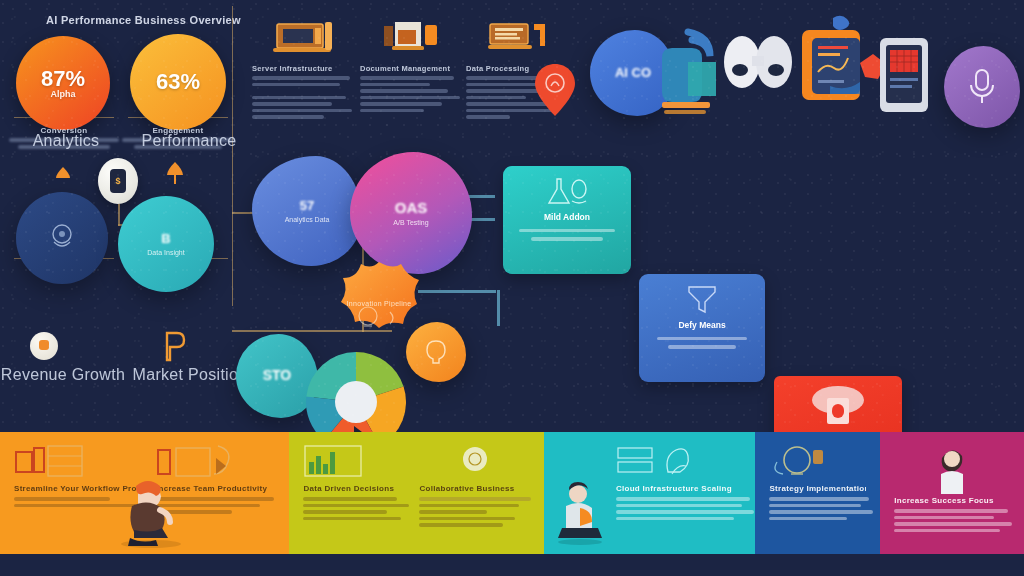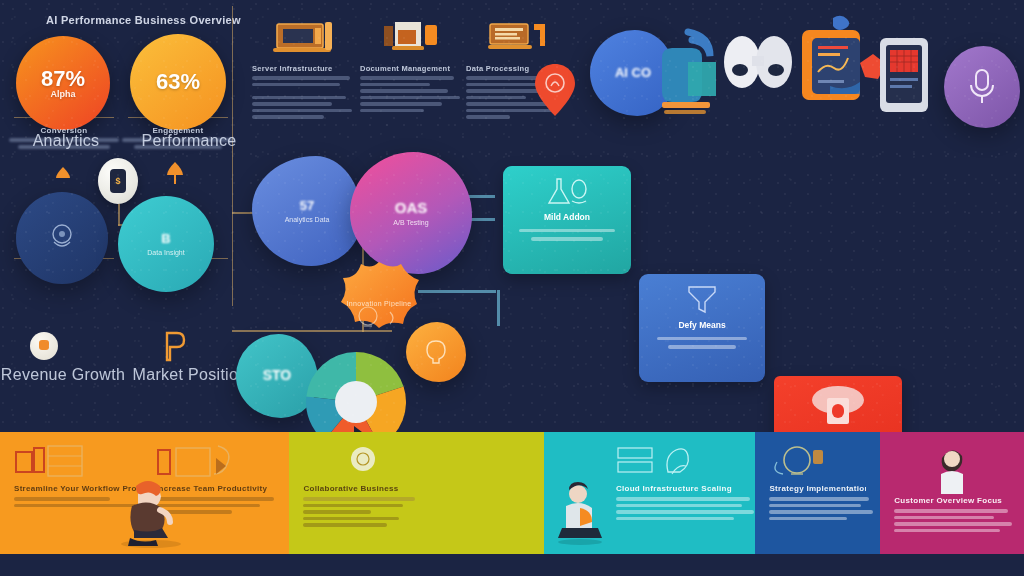--- a/index.html
+++ b/index.html
@@ -601,20 +601,36 @@
           <path d="M24 30 q16 -8 30 2 q6 14 -2 24 h-26 q-6 -12 -2 -26 z" fill="#5a3a30"></path>
           <path d="M26 54 q18 4 28 -2 l6 10 h-34 z" fill="#2b2a3a"></path>
           <path d="M22 62 q12 6 26 2 l2 6 h-30 z" fill="#1f2030"></path>
           <path d="M52 34 q10 4 10 12" stroke="#f2d5c2" stroke-width="6" fill="none" stroke-linecap="round"></path>
         </svg>
       </div>
     </div>
 
     <div class="band-seg dark-txt" style="width:255px; background:#c5c818;">
       <div style="display:flex; gap:10px;">
+        <div style="width:110px;">
+          <div class="bs-icon">
+            <svg width="86" height="34" viewBox="0 0 86 34">
+              <rect x="2" y="2" width="56" height="30" fill="none" stroke="#f2f6c8" stroke-width="1.3"></rect>
+              <rect x="6" y="18" width="5" height="12" fill="#2f8f4a"></rect>
+              <rect x="13" y="12" width="5" height="18" fill="#2f8f4a"></rect>
+              <rect x="20" y="20" width="5" height="10" fill="#2f8f4a"></rect>
+              <rect x="27" y="8" width="5" height="22" fill="#2f8f4a"></rect>
+            </svg>
+          </div>
+          <div class="bs-ttl txt-blur">Data Driven Decisions</div>
+          <div class="bs-line" style="width:94px;"></div>
+          <div class="bs-line" style="width:106px;"></div>
+          <div class="bs-line" style="width:84px;"></div>
+          <div class="bs-line" style="width:98px;"></div>
+        </div>
         <div style="width:120px;">
           <div class="bs-icon" style="display:flex; justify-content:center;">
             <svg width="34" height="34" viewBox="0 0 34 34">
               <circle cx="17" cy="15" r="12" fill="#f4f4ec"></circle>
               <circle cx="17" cy="15" r="6" fill="none" stroke="#b08a2a" stroke-width="1.2"></circle>
             </svg>
           </div>
           <div class="bs-ttl txt-blur">Collaborative Business</div>
           <div class="bs-line" style="width:112px; background:rgba(160,130,60,.45);"></div>
           <div class="bs-line" style="width:100px;"></div>
@@ -670,21 +686,21 @@
     </div>
 
     <div class="band-seg light-txt" style="width:144px; background:#b8296f;">
       <div style="display:flex; justify-content:center; margin-bottom:2px;">
         <svg width="40" height="50" viewBox="0 0 40 50">
           <path d="M10 14 q10 -14 20 -2 q2 12 -10 16 q-12 -2 -10 -14 z" fill="#3a2a2a"></path>
           <circle cx="20" cy="15" r="8" fill="#f0d7c4"></circle>
           <path d="M9 30 q11 -6 22 0 v20 h-22 z" fill="#eef1f4"></path>
         </svg>
       </div>
-      <div class="bs-ttl txt-blur">Customer Overview Focus</div>
+      <div class="bs-ttl txt-blur">Increase Success Focus</div>
       <div class="bs-line" style="width:114px;"></div>
       <div class="bs-line" style="width:100px;"></div>
       <div class="bs-line" style="width:118px;"></div>
       <div class="bs-line" style="width:106px;"></div>
     </div>
   </div>
 
   <div id="band-footer"></div>
 
   <div id="noise"></div>

